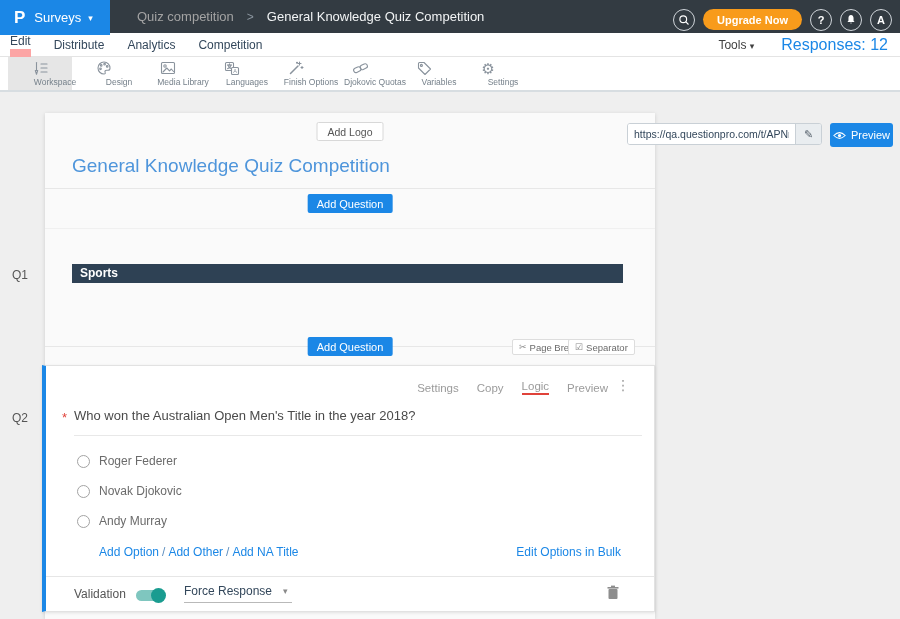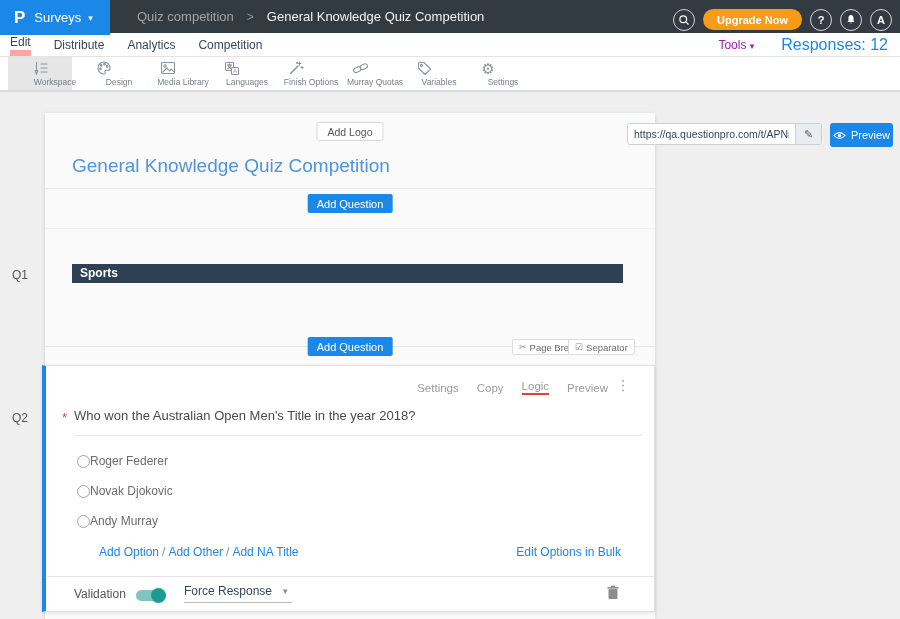--- a/index.html
+++ b/index.html
@@ -18,23 +18,23 @@
   .bc-sep { color:#8a949e; font-size:12px; }
   .bc-current { color:#f2f4f5; }
   .topbar-right { position:absolute; right:8px; top:0; height:39px; display:flex; align-items:center; gap:8px; z-index:6; }
   .circle-btn { width:22px; height:22px; border:1px solid #cfd4d9; border-radius:50%; display:flex; align-items:center; justify-content:center; color:#fff; font-size:11px; font-weight:bold; cursor:pointer; flex:0 0 auto; }
   .upgrade-btn { height:21px; padding:0 14px; border-radius:11px; background:#f89b1b; color:#fff; font-size:11px; font-weight:bold; display:flex; align-items:center; cursor:pointer; }
 
   
   .navrow { position:absolute; top:33px; left:0; width:900px; height:24px; background:#fff; border-bottom:1px solid #e4e4e4; z-index:4; }
   .nav-tabs { position:absolute; left:10px; top:0; height:24px; display:flex; gap:23px; align-items:center; }
   .nav-tab { font-size:12px; color:#33475b; padding-bottom:1px; cursor:pointer; }
-  .nav-tab.active { border-bottom:6px solid #fca5a5; }
+  .nav-tab.active { border-bottom:8px solid #fca5a5; }
   .nav-right { position:absolute; right:12px; top:0; height:24px; display:flex; gap:27px; align-items:center; }
-  .tools { font-size:12px; color:#a21caf; cursor:pointer;margin-left:38px; }
+  .tools { font-size:12px; color:#404040; cursor:pointer;margin-left:38px; }
   .tools .sm-caret { font-size:9px; }
   .responses { font-size:16px; color:#1b87e6; cursor:pointer; }
 
   
   .toolbar { position:absolute; top:57px; left:0; width:900px; height:35px; background:#fff; border-bottom:2px solid #d7dde1; z-index:3; }
   .tb-items { position:absolute; left:8px; top:0; height:33px; display:flex; }
   .tb-item { width:64px; display:flex; flex-direction:column; align-items:center; justify-content:center; gap:1px; cursor:pointer; }
   .tb-item.active { background:#e6e6e6; }
   .tb-icon { height:16px; display:flex; align-items:center; justify-content:center; }
   .tbsvg { stroke:#8a939d; fill:none; stroke-width:1.1; stroke-linecap:round; stroke-linejoin:round; }
@@ -64,21 +64,21 @@
   .gutter-label { position:absolute; font-size:12px; color:#555; }
 
   
   .q2-card { position:absolute; left:42px; top:365px; width:613px; height:247px; background:#fff; border:1px solid #e2e2e2; border-left:4px solid #1b87e6; box-shadow:0 1px 3px rgba(0,0,0,0.10); z-index:2; }
   .q2-menu { position:absolute; top:14px; right:46px; display:flex; gap:18px; font-size:11.5px; color:#9b9b9b; align-items:center; }
   .q2-menu span { cursor:pointer; }
   .menu-logic { border-bottom:2px solid #e0423a; padding-bottom:1px; }
   .kebab { position:absolute; top:12px; right:24px; font-size:14px; color:#9b9b9b; cursor:pointer; line-height:14px; }
   .req { position:absolute; left:16px; top:44px; color:#e0423a; font-size:13px; }
   .q2-question { position:absolute; left:28px; top:42px; width:568px; border-bottom:1px solid #e8e8e8; padding-bottom:12px; font-size:13px; color:#4a4a4a; cursor:text; }
-  .q2-option { position:absolute; left:31px; display:flex; align-items:center; cursor:pointer; }
+  .q2-option { position:absolute; left:31px; display:flex; align-items:center; gap:9px; cursor:pointer; }
   .q2-option.o0 { top:88px; } .q2-option.o1 { top:118px; } .q2-option.o2 { top:148px; }
   .radio { width:13px; height:13px; border:1px solid #a3a3a3; border-radius:50%; background:#fff; flex:0 0 auto; }
   .opt-label { font-size:12px; color:#6b6b6b; }
   .q2-links { position:absolute; left:53px; top:179px; font-size:12px; color:#1b87e6; }
   .q2-links .lnk { cursor:pointer; }
   .q2-links .slash { color:#5f90c0; margin:0 3px; }
   .edit-bulk { position:absolute; right:33px; top:179px; font-size:12px; color:#1b87e6; cursor:pointer; }
   .q2-divider { position:absolute; top:210px; left:0; width:100%; border-top:1px solid #e6e6e6; }
   .validation-label { position:absolute; left:28px; top:221px; font-size:12px; color:#555; }
   .toggle { position:absolute; left:90px; top:224px; width:28px; height:11px; background:#7fc6bf; border-radius:6px; cursor:pointer; }
@@ -202,21 +202,21 @@
         </span>
         <span class="tb-label">Finish Options</span>
       </div>
       <div class="tb-item">
         <span class="tb-icon">
           <svg class="tbsvg" width="17" height="14" viewBox="0 0 17 14">
               <rect x="1.5" y="6.5" width="7.5" height="4.5" rx="2.2" transform="rotate(-25 5.2 8.7)"></rect>
               <rect x="8" y="3.5" width="7.5" height="4.5" rx="2.2" transform="rotate(-25 11.7 5.7)"></rect>
             </svg>
         </span>
-        <span class="tb-label">Murray Quotas</span>
+        <span class="tb-label">Djokovic Quotas</span>
       </div>
       <div class="tb-item">
         <span class="tb-icon">
           <svg class="tbsvg" width="15" height="15" viewBox="0 0 15 15">
               <path d="M1.5 2.5 C1.5 1.9 1.9 1.5 2.5 1.5 L7 1.5 L13.5 8 L8 13.5 L1.5 7 Z"></path>
               <circle cx="4.4" cy="4.4" r="1"></circle>
             </svg>
         </span>
         <span class="tb-label">Variables</span>
       </div>

